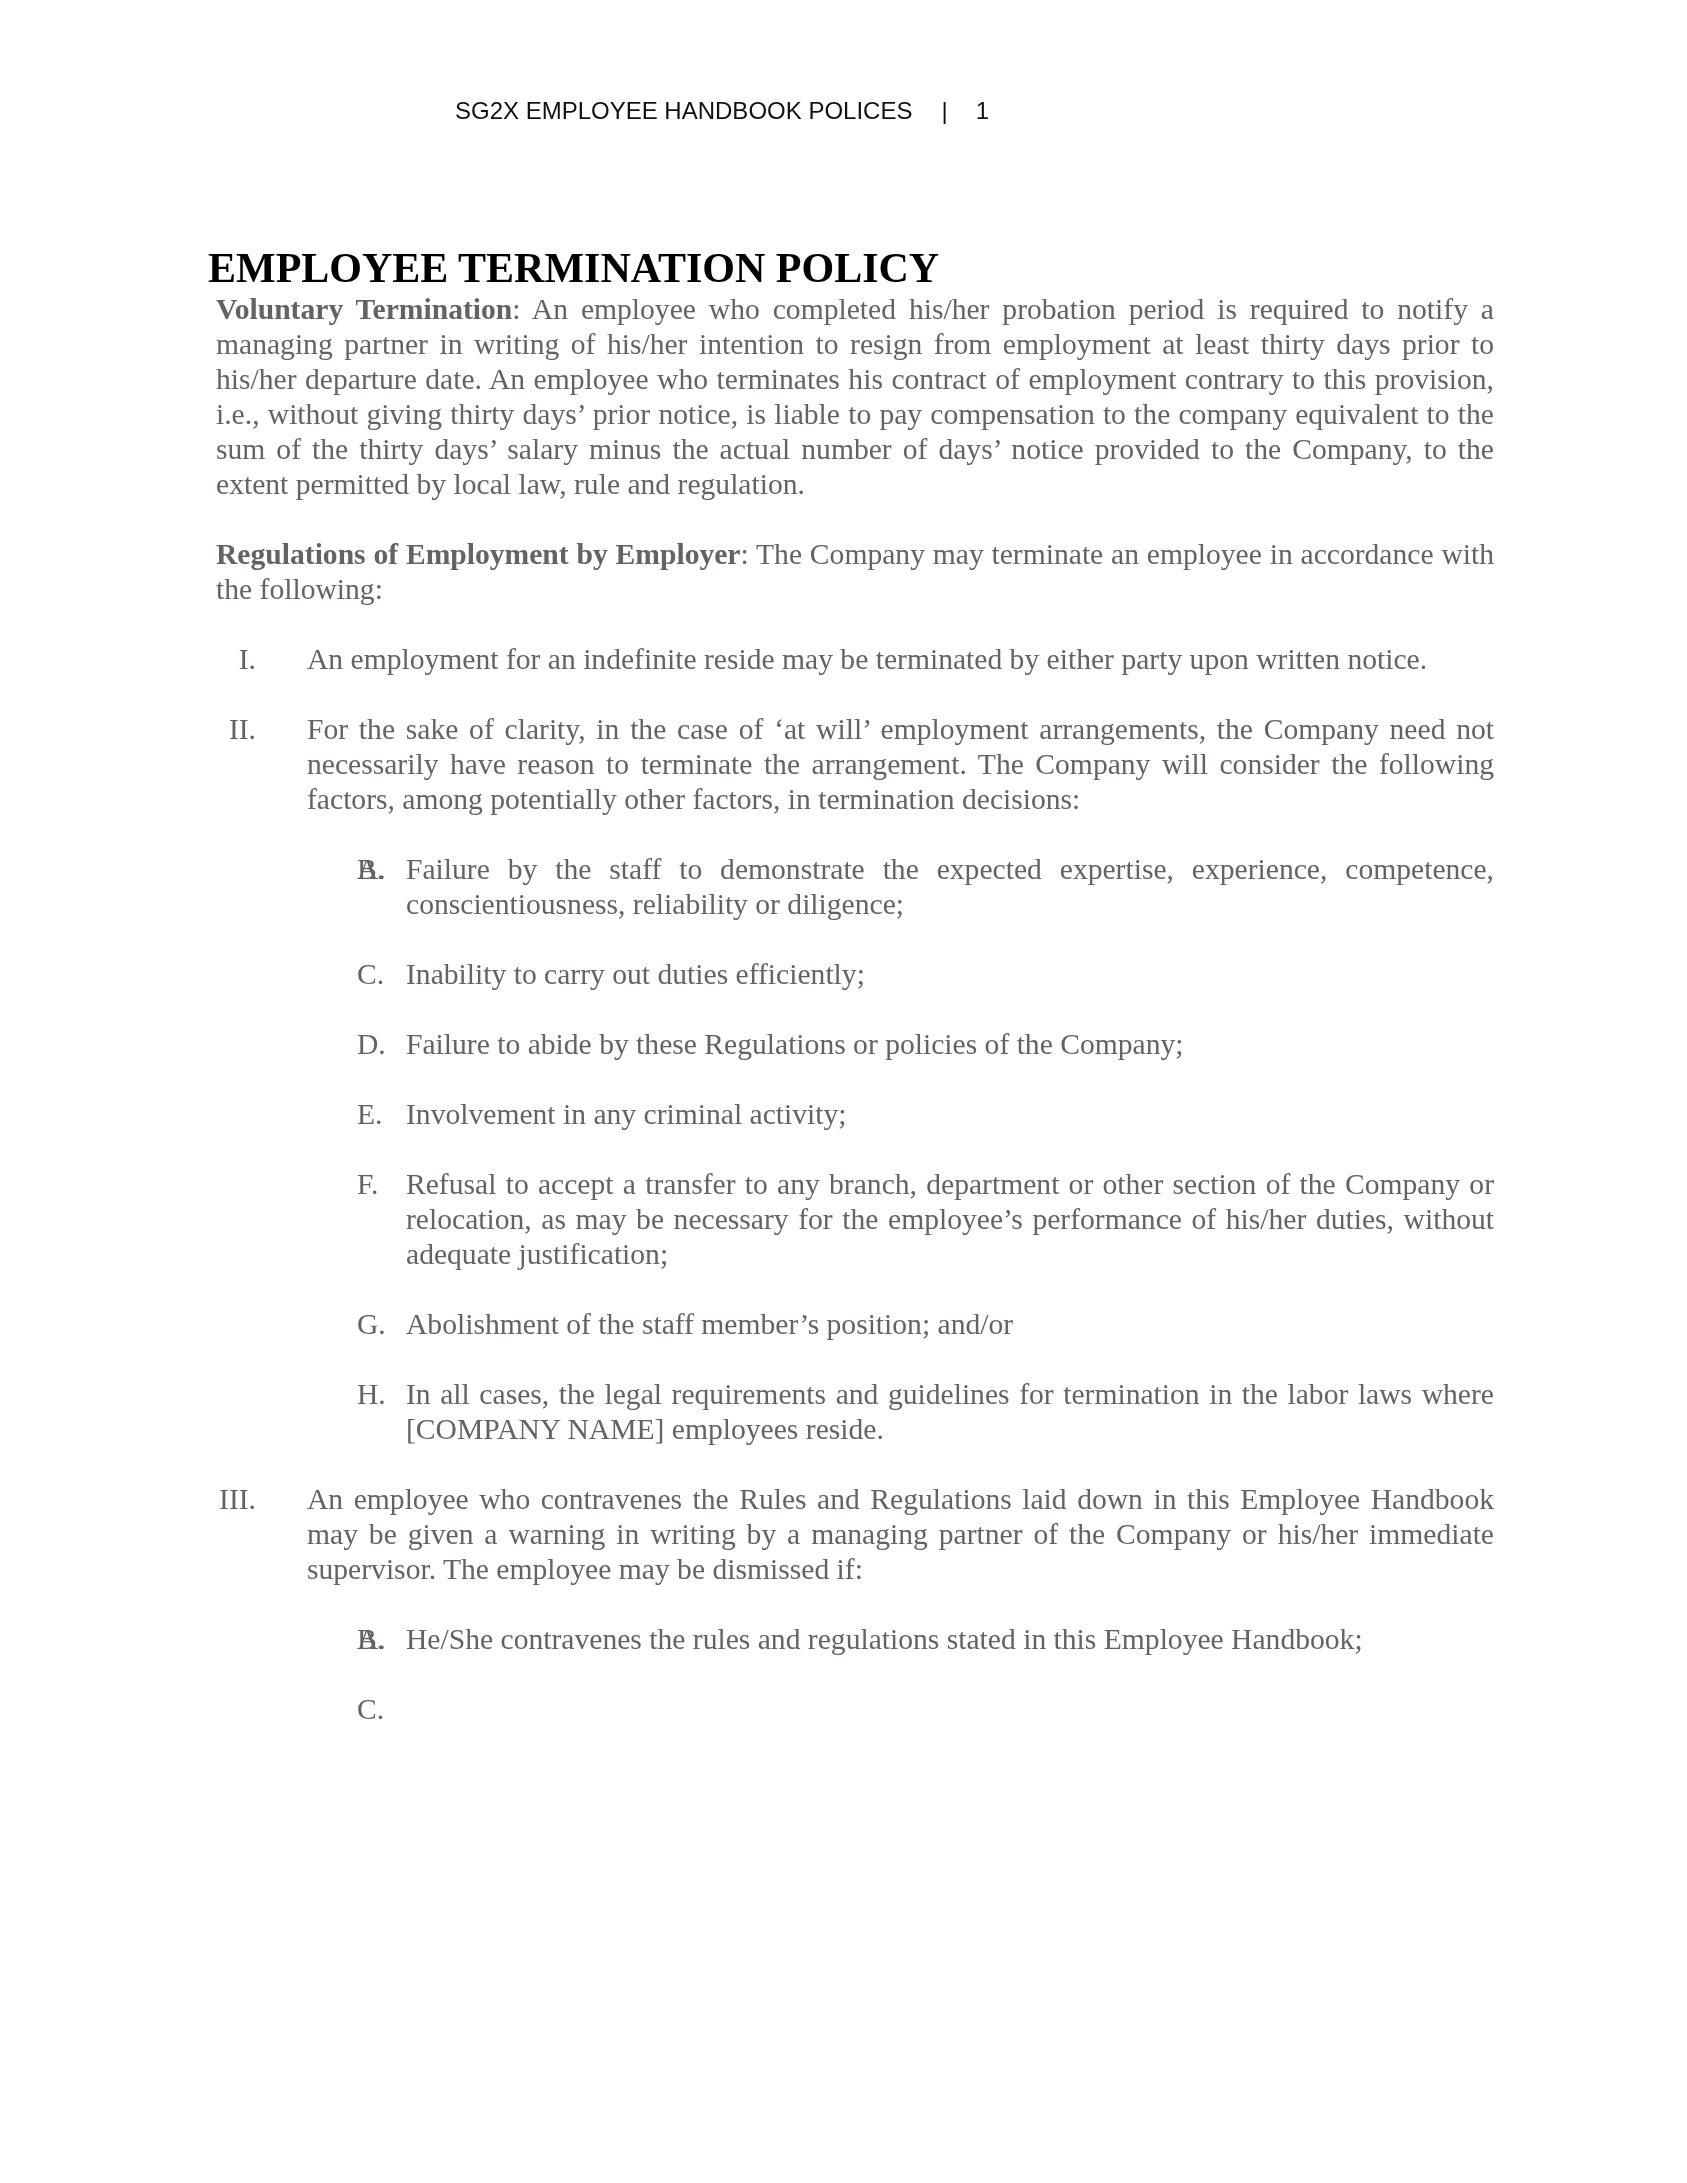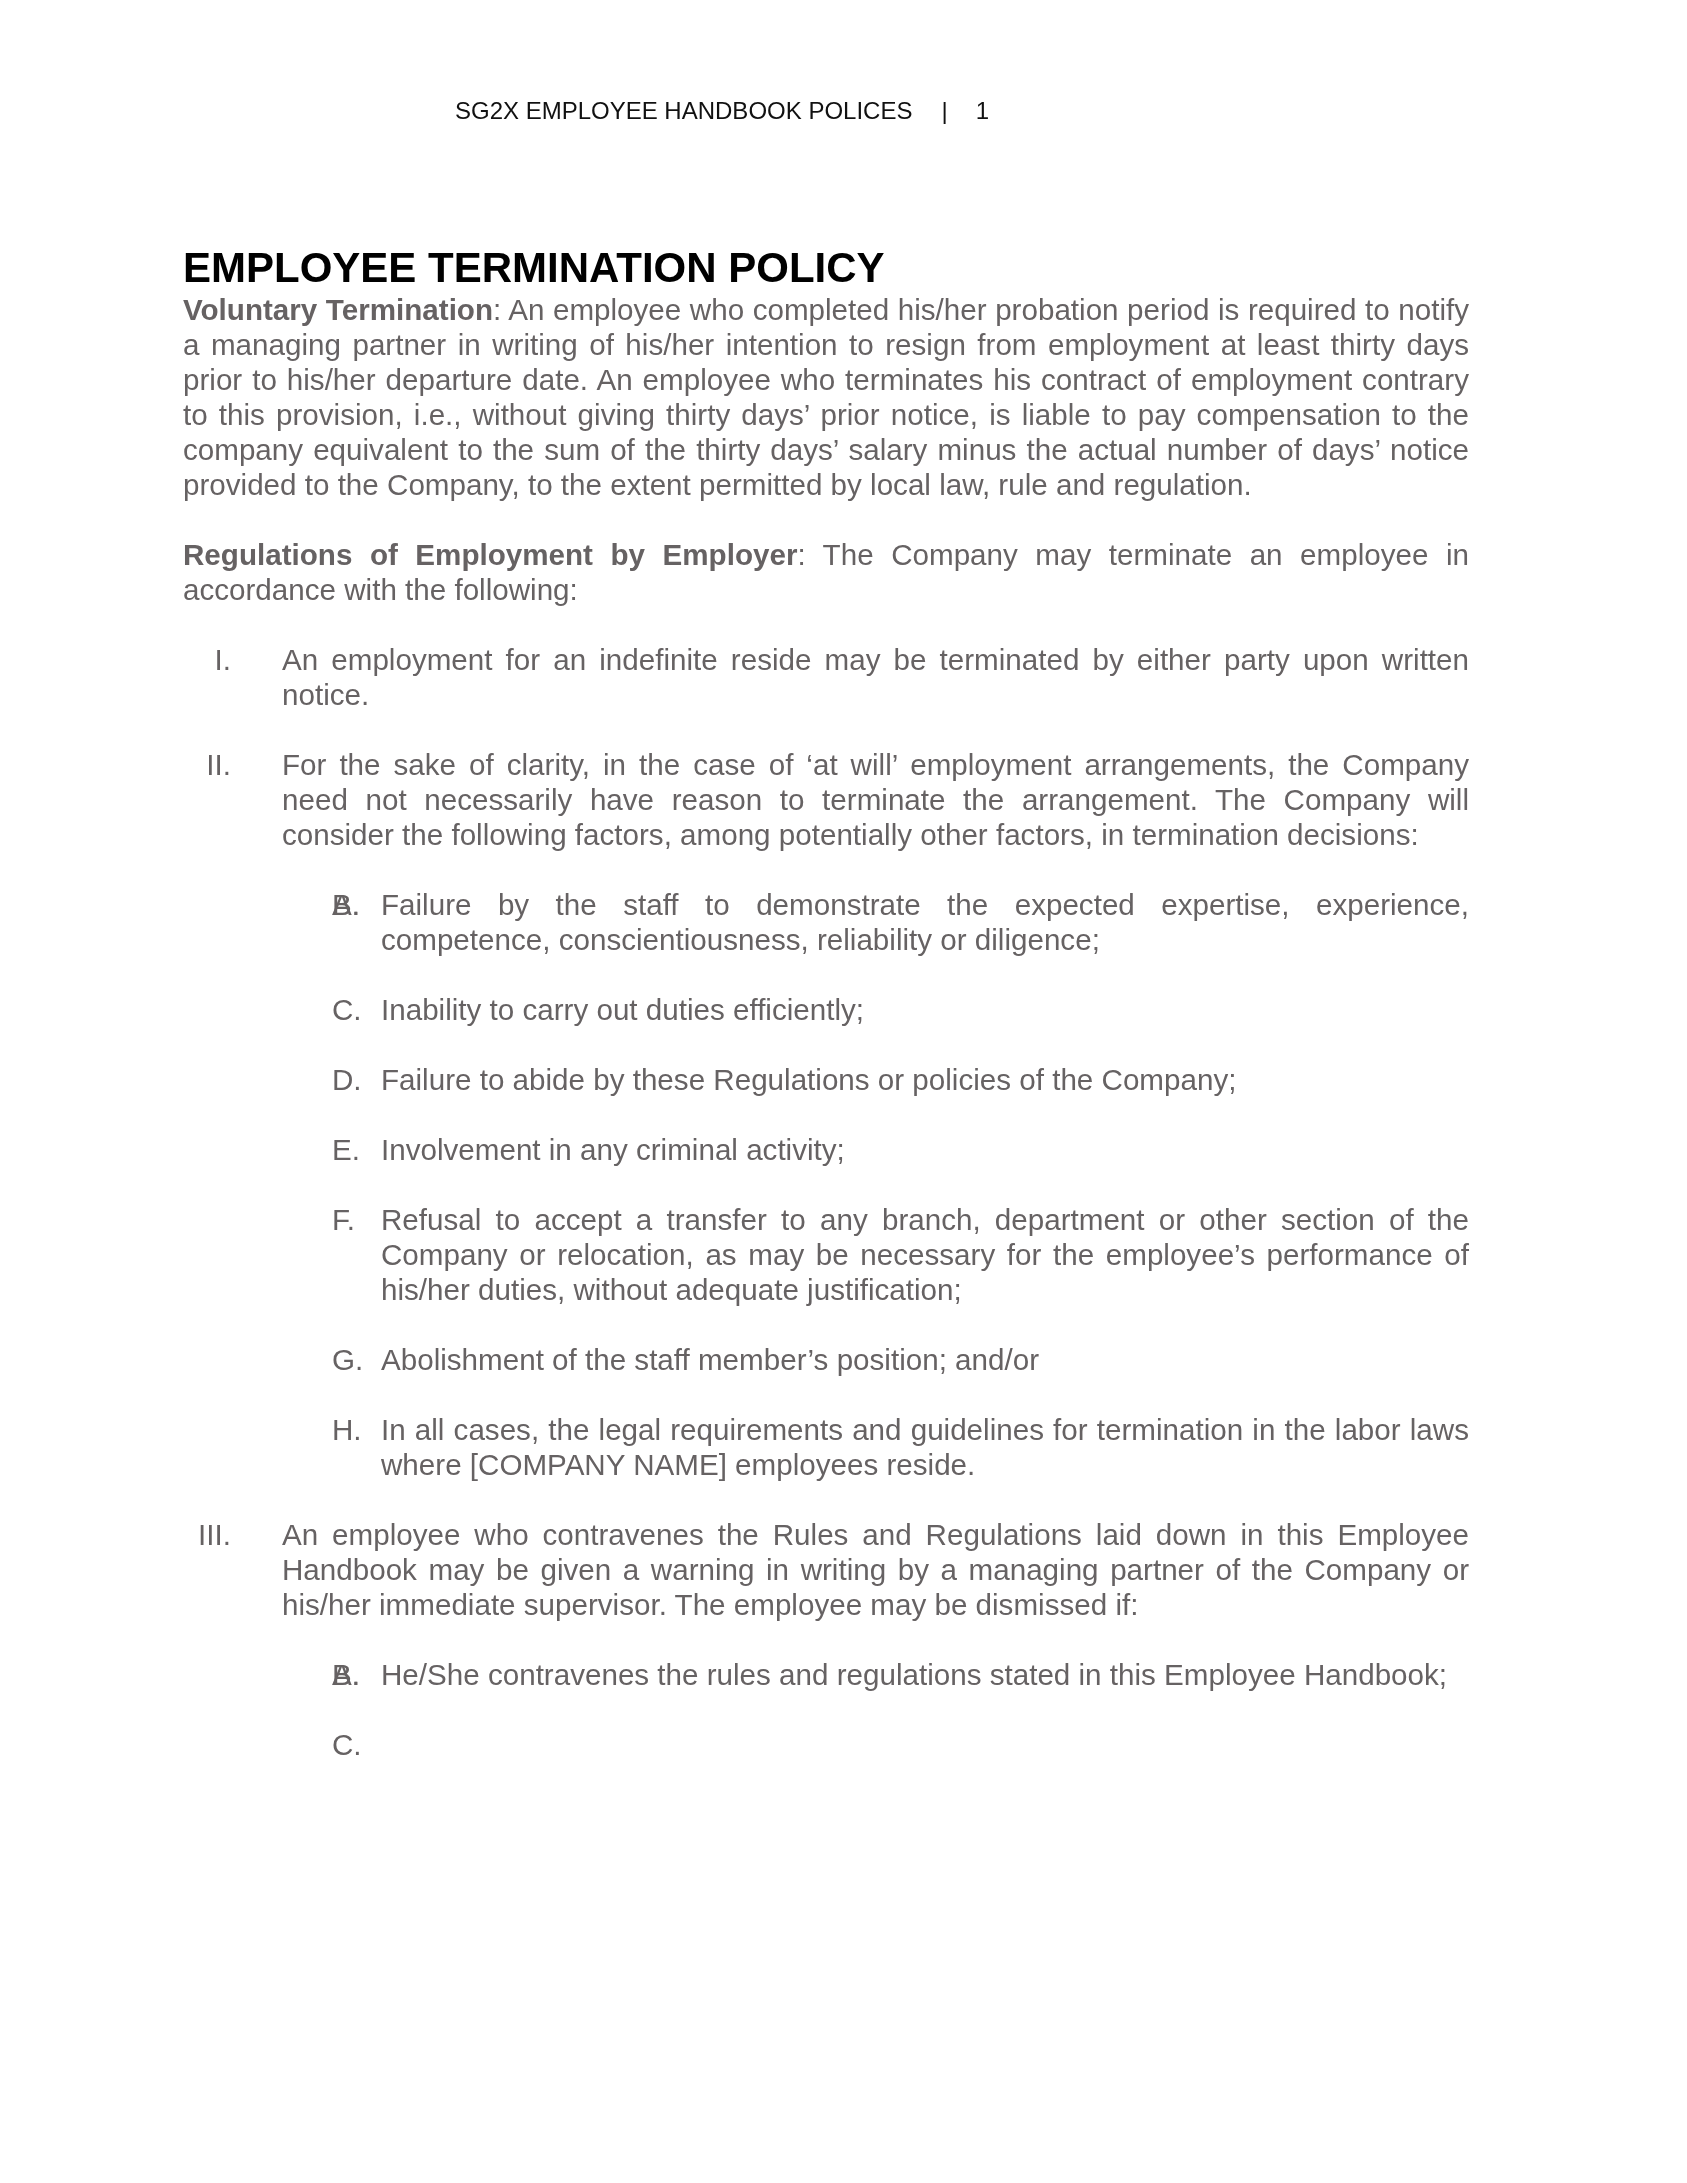--- a/index.html
+++ b/index.html
@@ -24,37 +24,38 @@
       color: #111111;
       line-height: 29px;
       white-space: pre;
     }
     .page-header .sep {
       display: inline-block;
       margin: 0 28px 0 29px;
     }
     .content {
       position: absolute;
-      left: 183px;
+      left: 208px;
       top: 244px;
       width: 1286px;
       color: #666263;
       font-size: 29.6px;
       line-height: 35px;
+      font-family: Liberation Serif, serif;
     }
     .doc-title {
       font-size: 42px;
       font-weight: bold;
       color: #000000;
       line-height: 48px;
       margin: 0 0 0 0;
     }
     .para {
       text-align: justify;
-      margin: 0 0 35px 0;
+      margin: 0 0 35px 8px;
     }
     .para .lead {
       font-weight: bold;
     }
     .roman-list {
       margin: 0;
       padding: 0;
       list-style: none;
     }
     .roman-item {

